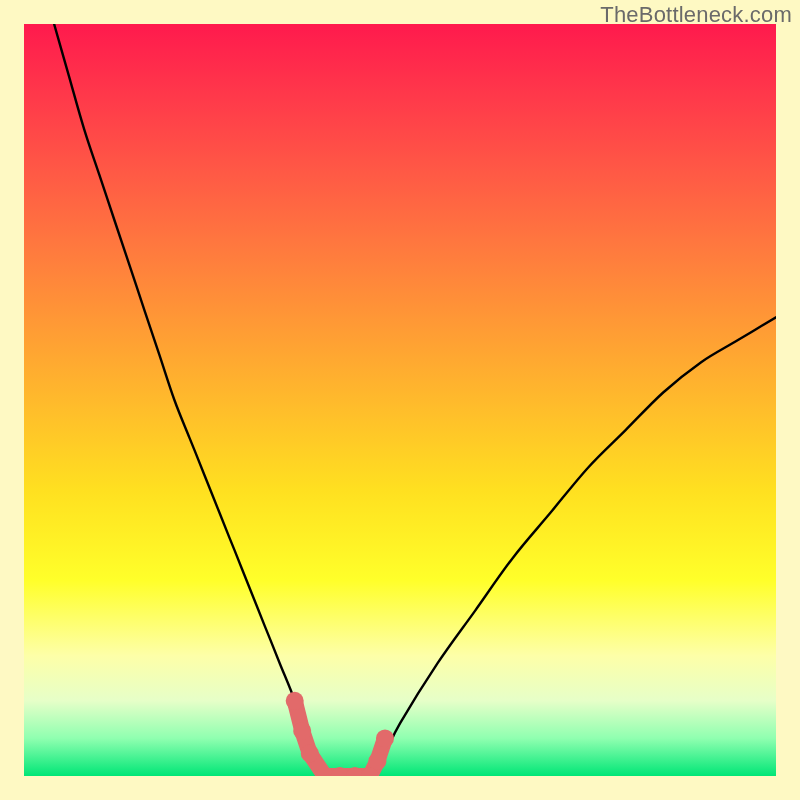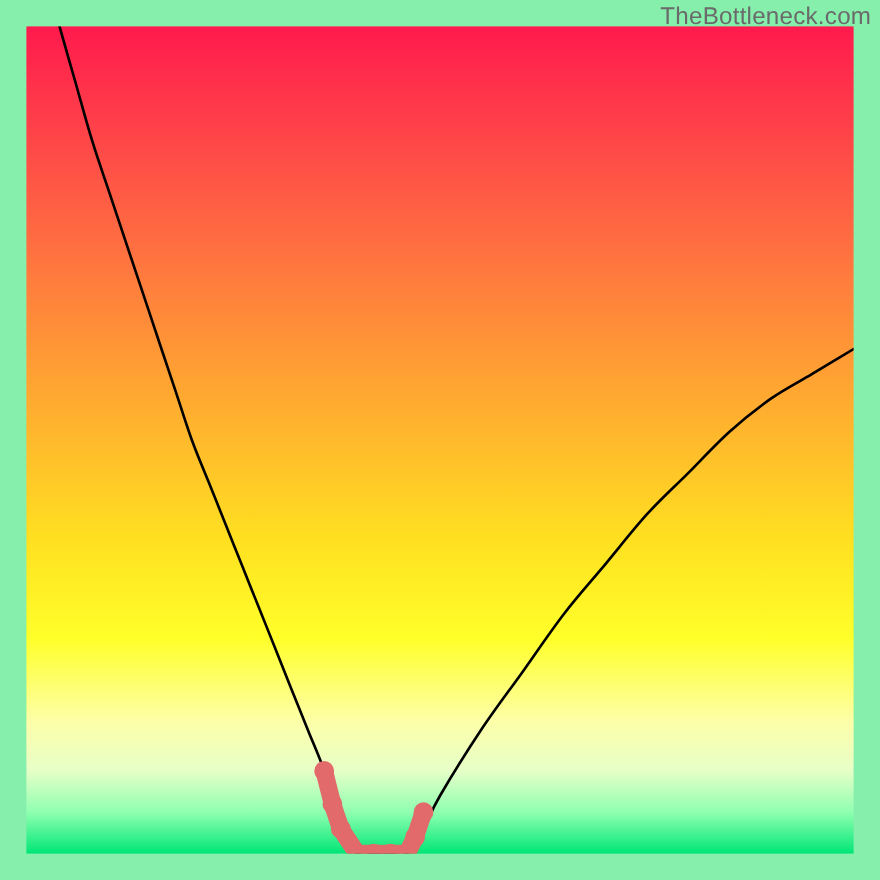--- a/index.html
+++ b/index.html
@@ -10,21 +10,21 @@
     background: #000;
     overflow: hidden;
     font-family: Arial, Helvetica, sans-serif;
   }
   .frame {
     position: absolute;
     top: 0;
     left: 0;
     width: 800px;
     height: 800px;
-    background: #86efac;
+    background: #fef9c3;
   }
   .plot {
     position: absolute;
     top: 24px;
     left: 24px;
     width: 752px;
     height: 752px;
     background: linear-gradient(to bottom,
       #ff1a4d 0%,
       #ff3a4a 10%,

